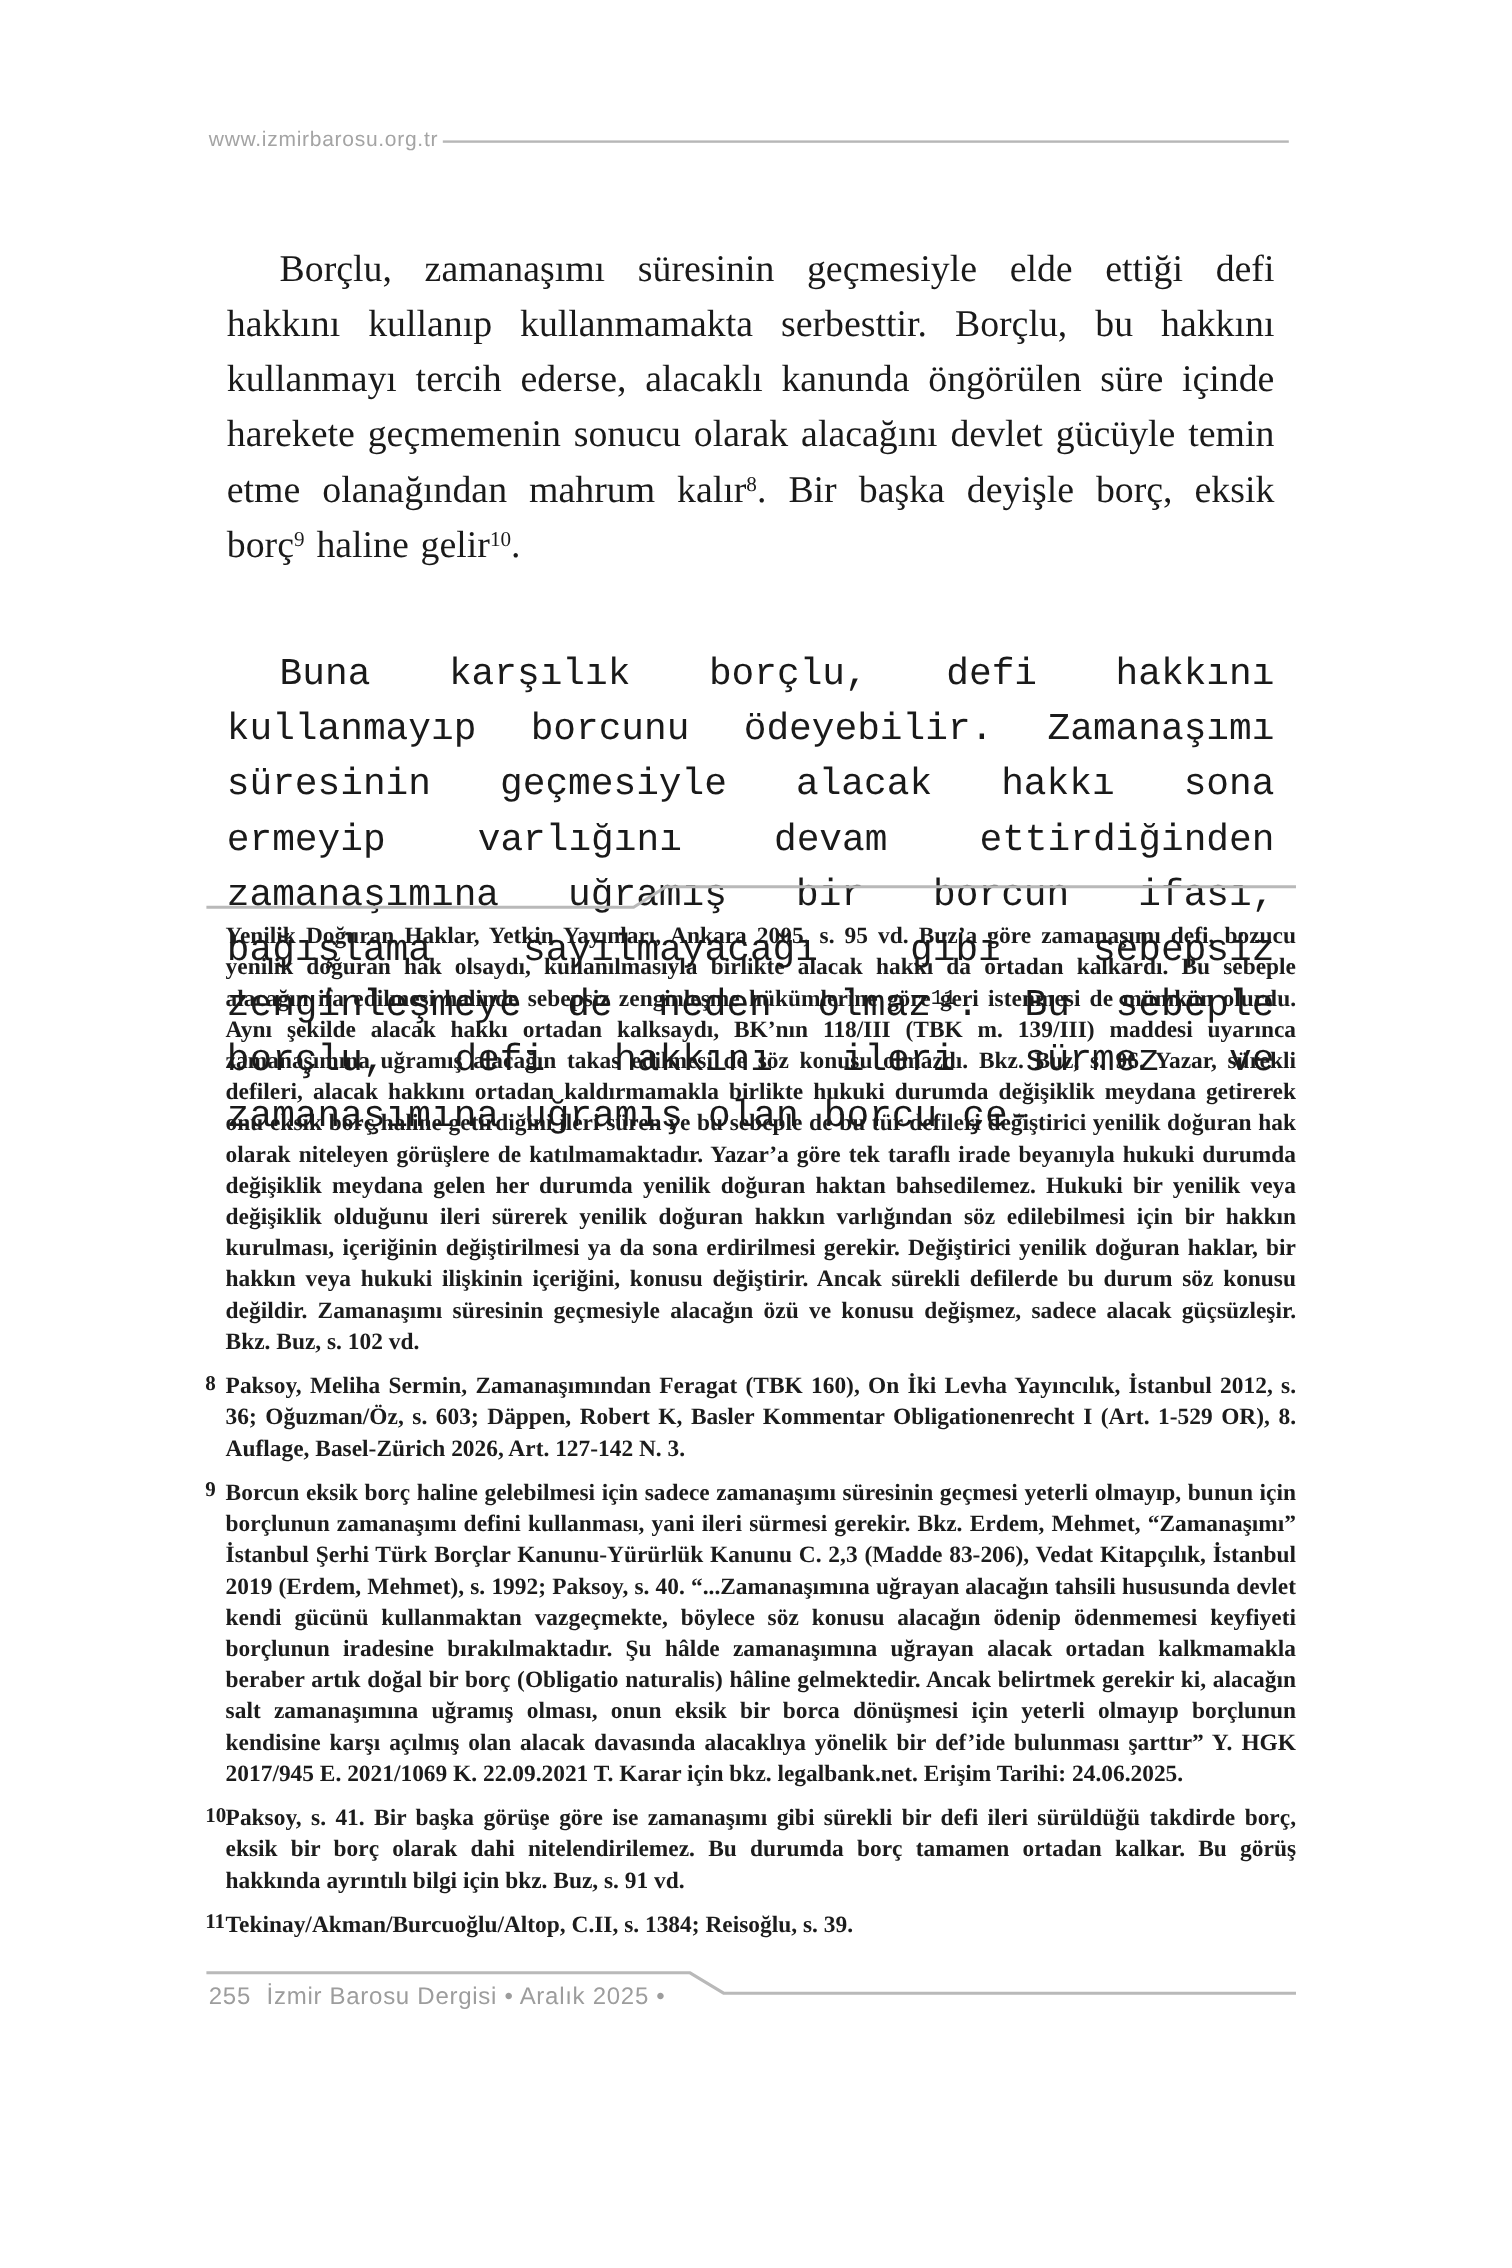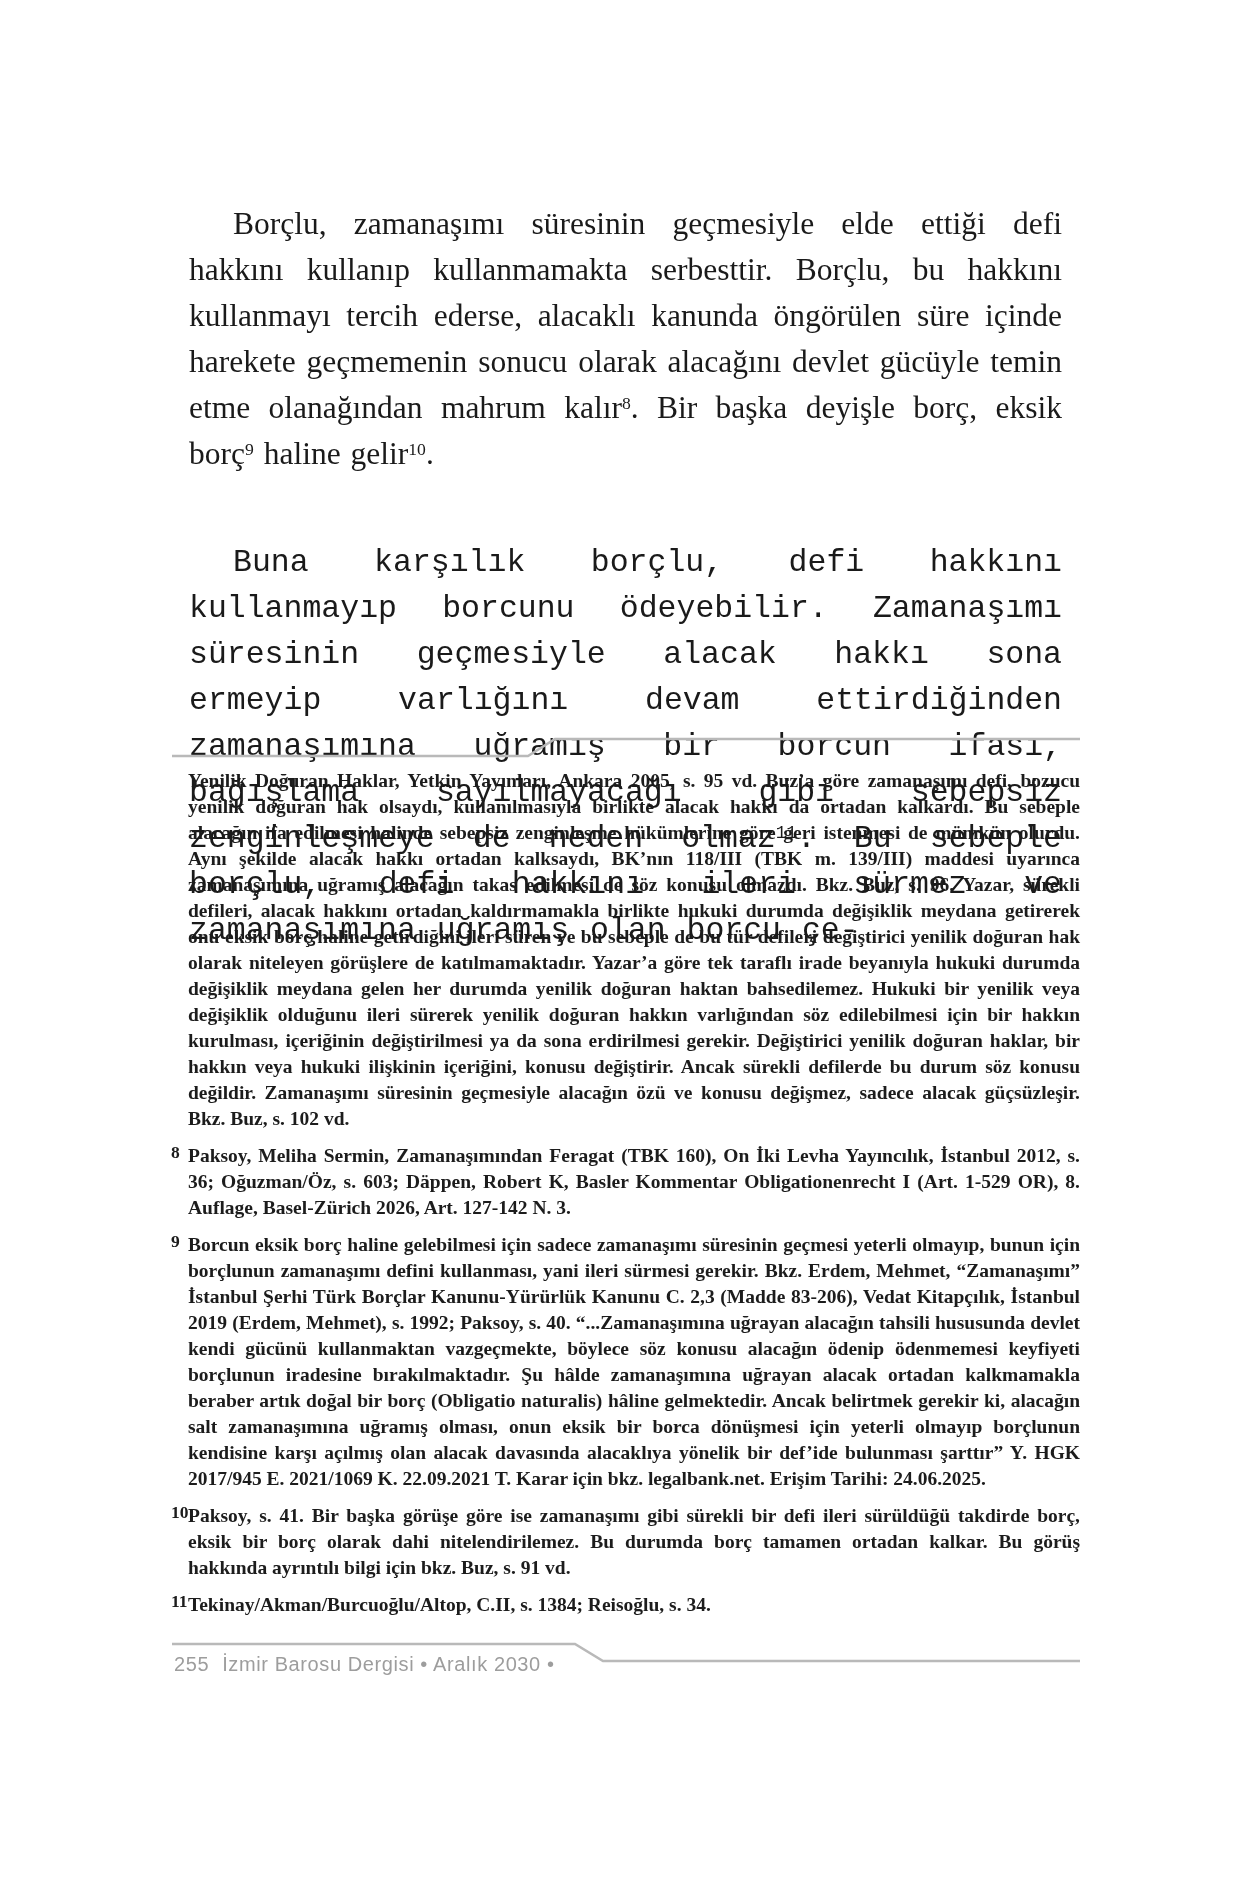--- a/index.html
+++ b/index.html
@@ -75,20 +75,24 @@
     font-family: "Liberation Sans", sans-serif;
     font-size: 20px; letter-spacing: 0.6px;
     color: #9d9d9d;
   }
 </style>
 </head>
 <body>
 
 <div class="page">
 
+  <div class="header">
+    <span>www.izmirbarosu.org.tr</span>
+    <span class="rule"></span>
+  </div>
 
   <div class="body-text">
     <p>Borçlu, zamanaşımı süresinin geçmesiyle elde ettiği defi hakkını kullanıp kullanmamakta serbesttir. Borçlu, bu hakkını kullanmayı tercih ederse, alacaklı kanunda öngörülen süre içinde harekete geçmemenin sonucu olarak alacağını devlet gücüyle temin etme olanağından mahrum kalır<sup>8</sup>. Bir başka deyişle borç, eksik borç<sup>9</sup> haline gelir<sup>10</sup>.</p>
     <p>Buna karşılık borçlu, defi hakkını kullanmayıp borcunu ödeyebilir. Zamanaşımı süresinin geçmesiyle alacak hakkı sona ermeyip varlığını devam ettirdiğinden zamanaşımına uğramış bir borcun ifası, bağışlama sayılmayacağı gibi sebepsiz zenginleşmeye de neden olmaz<sup>11</sup>. Bu sebeple borçlu, defi hakkını ileri sürmez ve zamanaşımına uğramış olan borcu çe-</p>
   </div>
 
   <svg class="fn-separator" width="910" height="22" viewBox="0 0 910 22">
     <polyline points="1,19 357,19 384,2 909,2" fill="none" stroke="#b9b9b9" stroke-width="2.6"></polyline>
   </svg>
 
@@ -104,26 +108,26 @@
 
       <div class="footnote">
         <span class="fn-num">9</span><span class="fn-text">Borcun eksik borç haline gelebilmesi için sadece zamanaşımı süresinin geçmesi yeterli olmayıp, bunun için borçlunun zamanaşımı defini kullanması, yani ileri sürmesi gerekir. Bkz. Erdem, Mehmet, “Zamanaşımı” İstanbul Şerhi Türk Borçlar Kanunu-Yürürlük Kanunu C. 2,3 (Madde 83-206), Vedat Kitapçılık, İstanbul 2019 (Erdem, Mehmet), s. 1992; Paksoy, s. 40. “...Zamanaşımına uğrayan alacağın tahsili hususunda devlet kendi gücünü kullanmaktan vazgeçmekte, böylece söz konusu alacağın ödenip ödenmemesi keyfiyeti borçlunun iradesine bırakılmaktadır. Şu hâlde zamanaşımına uğrayan alacak ortadan kalkmamakla beraber artık doğal bir borç (Obligatio naturalis) hâline gelmektedir. Ancak belirtmek gerekir ki, alacağın salt zamanaşımına uğramış olması, onun eksik bir borca dönüşmesi için yeterli olmayıp borçlunun kendisine karşı açılmış olan alacak davasında alacaklıya yönelik bir def’ide bulunması şarttır” Y. HGK 2017/945 E. 2021/1069 K. 22.09.2021 T. Karar için bkz. legalbank.net. Erişim Tarihi: 24.06.2025.</span>
       </div>
 
       <div class="footnote">
         <span class="fn-num">10</span><span class="fn-text">Paksoy, s. 41. Bir başka görüşe göre ise zamanaşımı gibi sürekli bir defi ileri sürüldüğü takdirde borç, eksik bir borç olarak dahi nitelendirilemez. Bu durumda borç tamamen ortadan kalkar. Bu görüş hakkında ayrıntılı bilgi için bkz. Buz, s. 91 vd.</span>
       </div>
 
       <div class="footnote">
-        <span class="fn-num">11</span><span class="fn-text">Tekinay/Akman/Burcuoğlu/Altop, C.II, s. 1384; Reisoğlu, s. 34.</span>
+        <span class="fn-num">11</span><span class="fn-text">Tekinay/Akman/Burcuoğlu/Altop, C.II, s. 1384; Reisoğlu, s. 39.</span>
       </div>
     </div>
 
   <svg class="footer-rule" width="910" height="22" viewBox="0 0 910 22">
     <polyline points="1,3 404,3 432,20 909,20" fill="none" stroke="#b9b9b9" stroke-width="2.6"></polyline>
   </svg>
 
   <div class="footer-text">
     <span>255</span>
-    <span>İzmir Barosu Dergisi • Aralık 2030 •</span>
+    <span>İzmir Barosu Dergisi • Aralık 2025 •</span>
   </div>
 
 </div>
 
 </body></html>

